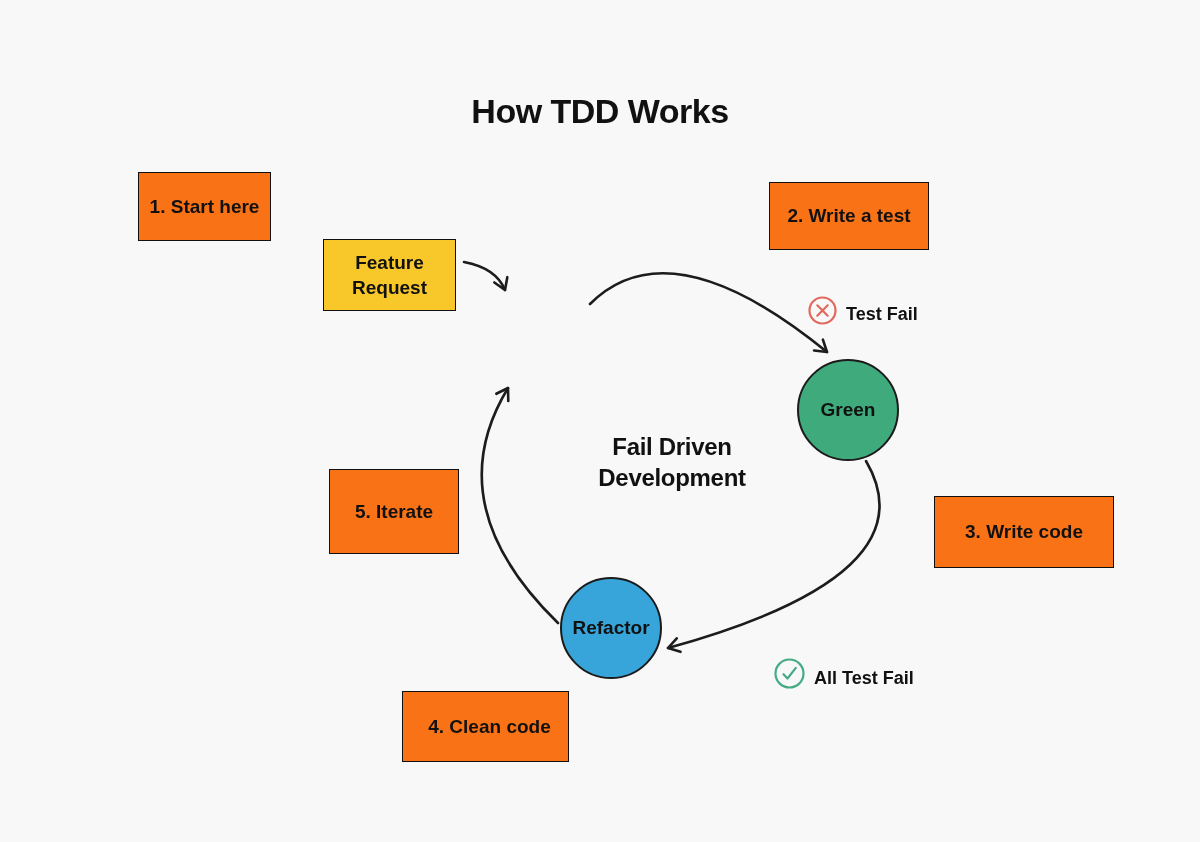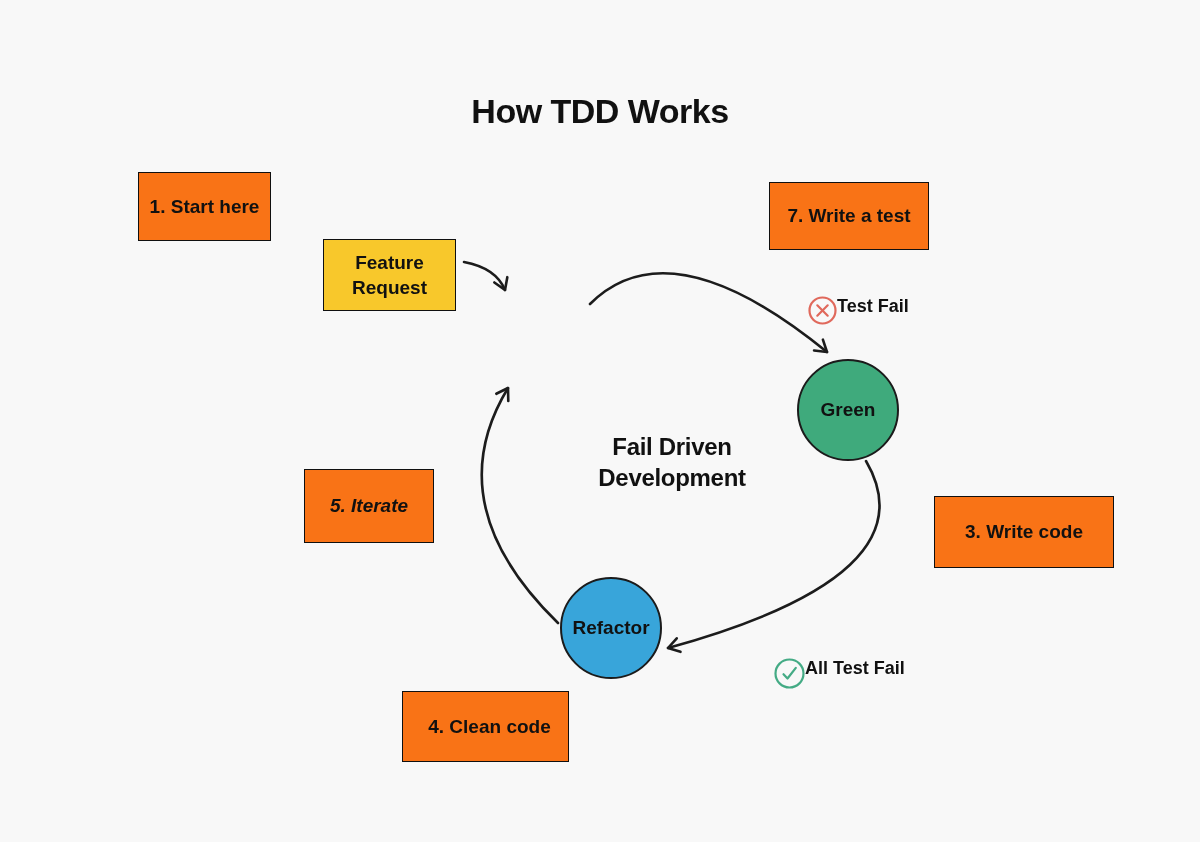--- a/index.html
+++ b/index.html
@@ -38,21 +38,21 @@
     align-items: center;
     justify-content: center;
     font-size: 19px;
     font-weight: 700;
     text-align: center;
   }
   .box-start    { left: 138px; top: 172px; width: 133px; height: 69px; }
   .box-write-test { left: 769px; top: 182px; width: 160px; height: 68px; }
   .box-write-code { left: 934px; top: 496px; width: 180px; height: 72px; }
   .box-clean-code { left: 402px; top: 691px; width: 167px; height: 71px; padding-left: 8px; }
-  .box-iterate  { left: 304px; top: 469px; width: 130px; height: 74px; font-style: italic; }
+  .box-iterate  { left: 329px; top: 469px; width: 130px; height: 85px; }
   .feature-box {
     position: absolute;
     left: 323px; top: 239px;
     width: 133px; height: 72px;
     background: #F8C82B;
     border: 1.6px solid #101010;
     display: flex;
     align-items: center;
     justify-content: center;
     font-size: 19px;
@@ -82,21 +82,22 @@
     width: 200px;
     text-align: center;
     font-size: 24px;
     font-weight: 700;
     line-height: 31px;
     letter-spacing: -0.3px;
   }
   .badge {
     position: absolute;
     display: flex;
-    align-items: flex-start;
+    align-items: flex-end;
+    gap: 9px;
     font-size: 18px;
     font-weight: 700;
     color: #111111;
   }
   .badge-fail { left: 808px; top: 296px; }
   .badge-pass { left: 774px; top: 658px; }
   .badge svg { display: block; }
 </style>
 </head>
 <body>
@@ -114,21 +115,21 @@
     <path d="M 464 262 Q 496 268 505 290" fill="none" stroke="#1C1C1C" stroke-width="2.6" stroke-linecap="round" marker-end="url(#ah)"></path>
     <path d="M 590 304 Q 670 224 827 352" fill="none" stroke="#1C1C1C" stroke-width="2.6" stroke-linecap="round" marker-end="url(#ah)"></path>
     <path d="M 866 461 Q 933 575 668 648" fill="none" stroke="#1C1C1C" stroke-width="2.6" stroke-linecap="round" marker-end="url(#ah)"></path>
     <path d="M 558 623 Q 437 505 508 388" fill="none" stroke="#1C1C1C" stroke-width="2.6" stroke-linecap="round" marker-end="url(#ah)"></path>
   </svg>
 
   <div class="step-box box-start">
     <span>1. Start here</span>
   </div>
   <div class="step-box box-write-test">
-    <span>7. Write a test</span>
+    <span>2. Write a test</span>
   </div>
   <div class="step-box box-write-code">
     <span>3. Write code</span>
   </div>
   <div class="step-box box-clean-code">
     <span>4. Clean code</span>
   </div>
   <div class="step-box box-iterate">
     <span>5. Iterate</span>
   </div>

